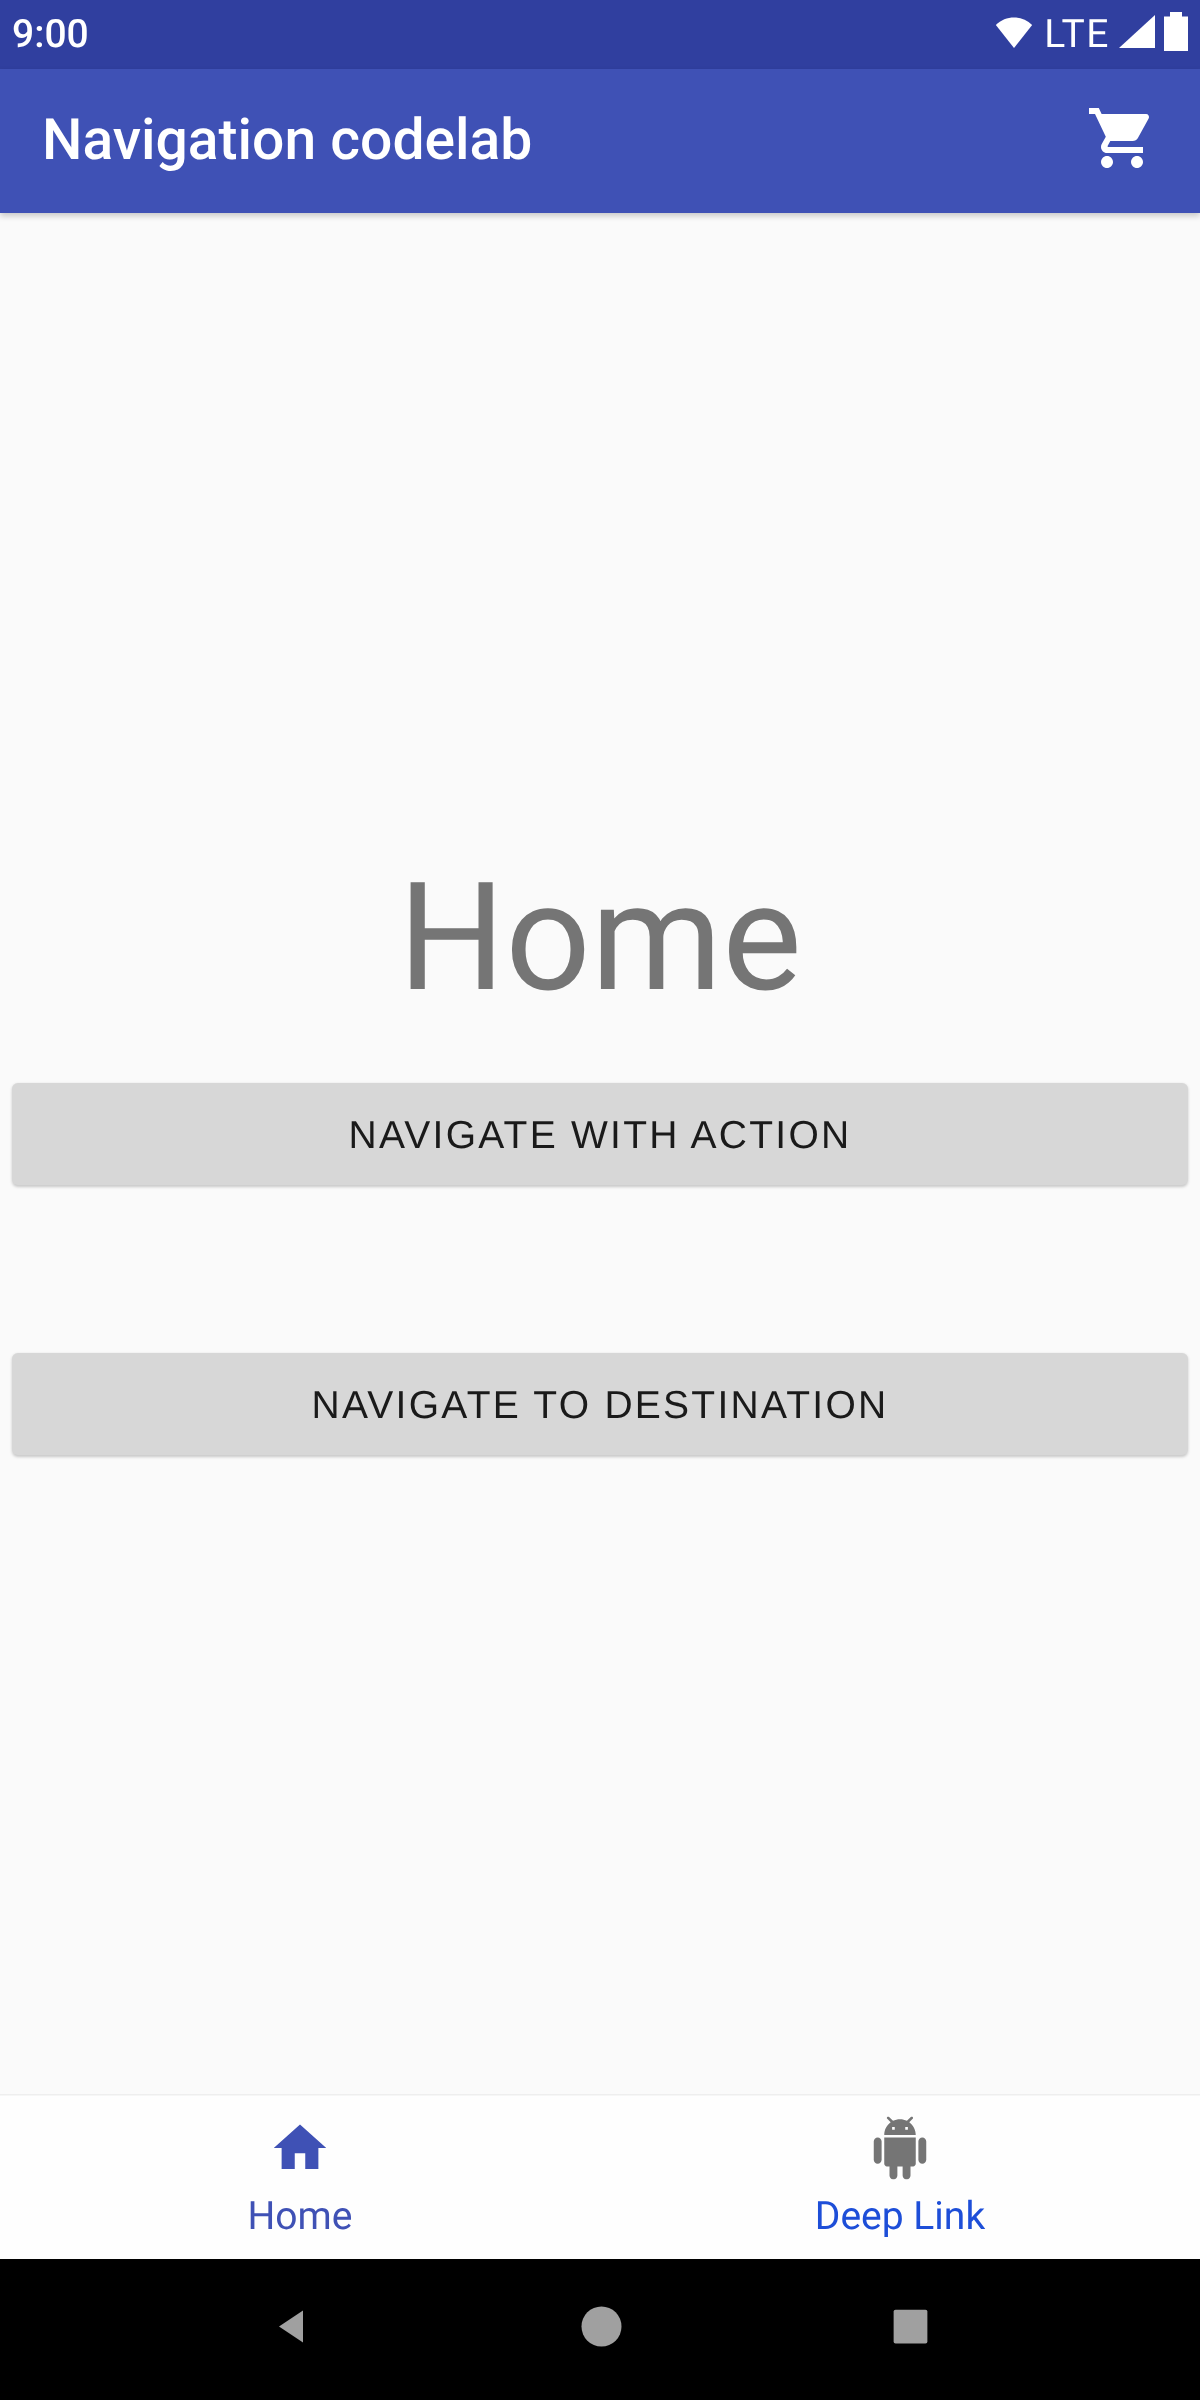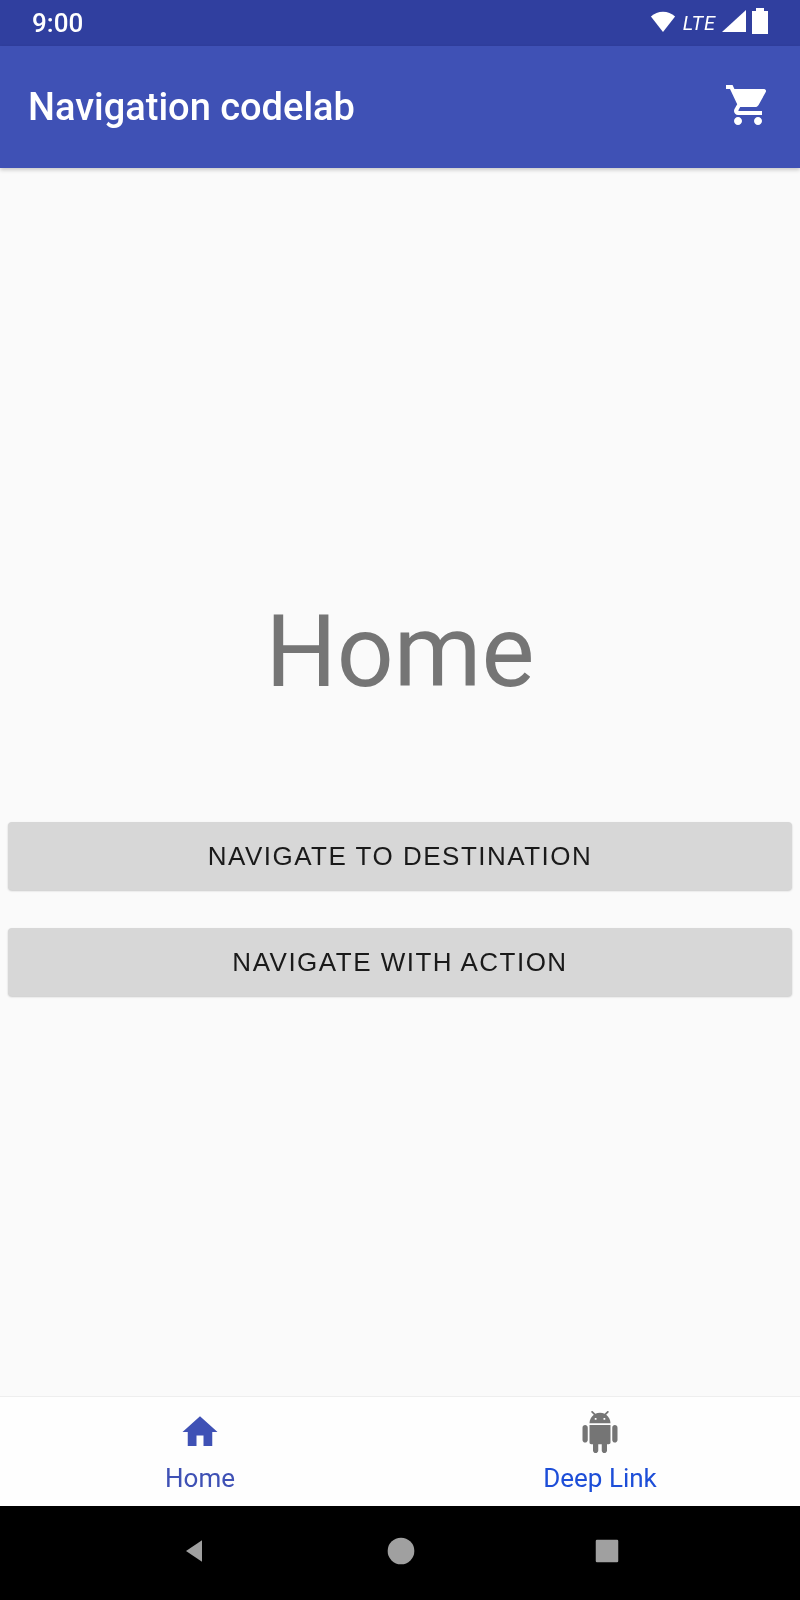--- a/index.html
+++ b/index.html
@@ -16,44 +16,43 @@
       background: #fafafa;
       overflow: hidden;
     }
     
     .status-bar {
       height: 46px;
       background: #303f9f;
       color: white;
       display: flex;
       align-items: center;
-      padding: 0 32px;
+      padding: 0 8px;
       justify-content: space-between;
     }
     .status-time {
       font-size: 26px;
       font-weight: 500;
     }
     .status-icons {
       display: flex;
       align-items: center;
       gap: 6px;
     }
     .status-icons svg {
       fill: white;
     }
     .lte-text {
-      font-size: 20px;
+      font-size: 26px;
       font-weight: 400;
       letter-spacing: 1px;
-      font-style: italic;
     }
     
     .app-bar {
-      height: 122px;
+      height: 96px;
       background: #3f51b5;
       color: white;
       display: flex;
       align-items: center;
       padding: 16px 28px;
       justify-content: space-between;
       box-shadow: 0 2px 4px rgba(0,0,0,0.2);
       position: relative;
       z-index: 2;
     }
@@ -179,22 +178,22 @@
     <span>
       <svg viewBox="0 0 24 24">
           <path d="M7 18c-1.1 0-1.99.9-1.99 2S5.9 22 7 22s2-.9 2-2-.9-2-2-2zM1 2v2h2l3.6 7.59-1.35 2.45c-.16.28-.25.61-.25.96 0 1.1.9 2 2 2h12v-2H7.42c-.14 0-.25-.11-.25-.25l.03-.12.9-1.63h7.45c.75 0 1.41-.41 1.75-1.03l3.58-6.49A1 1 0 0 0 20 4H5.21l-.94-2H1zm16 16c-1.1 0-1.99.9-1.99 2s.89 2 1.99 2 2-.9 2-2-.9-2-2-2z"></path>
         </svg>
     </span>
   </div>
 </div>
 
 <div class="main">
   <div class="page-heading">Home</div>
+  <button class="btn btn-2">NAVIGATE WITH ACTION</button>
   <button class="btn btn-1">NAVIGATE TO DESTINATION</button>
-  <button class="btn btn-2">NAVIGATE WITH ACTION</button>
 </div>
 
 <div class="bottom-nav">
   <div class="nav-item active">
     <span>
       <svg viewBox="0 0 24 24">
           <path d="M10 20v-6h4v6h5v-8h3L12 3 2 12h3v8z"></path>
         </svg>
     </span>
     <span class="nav-label">Home</span>

